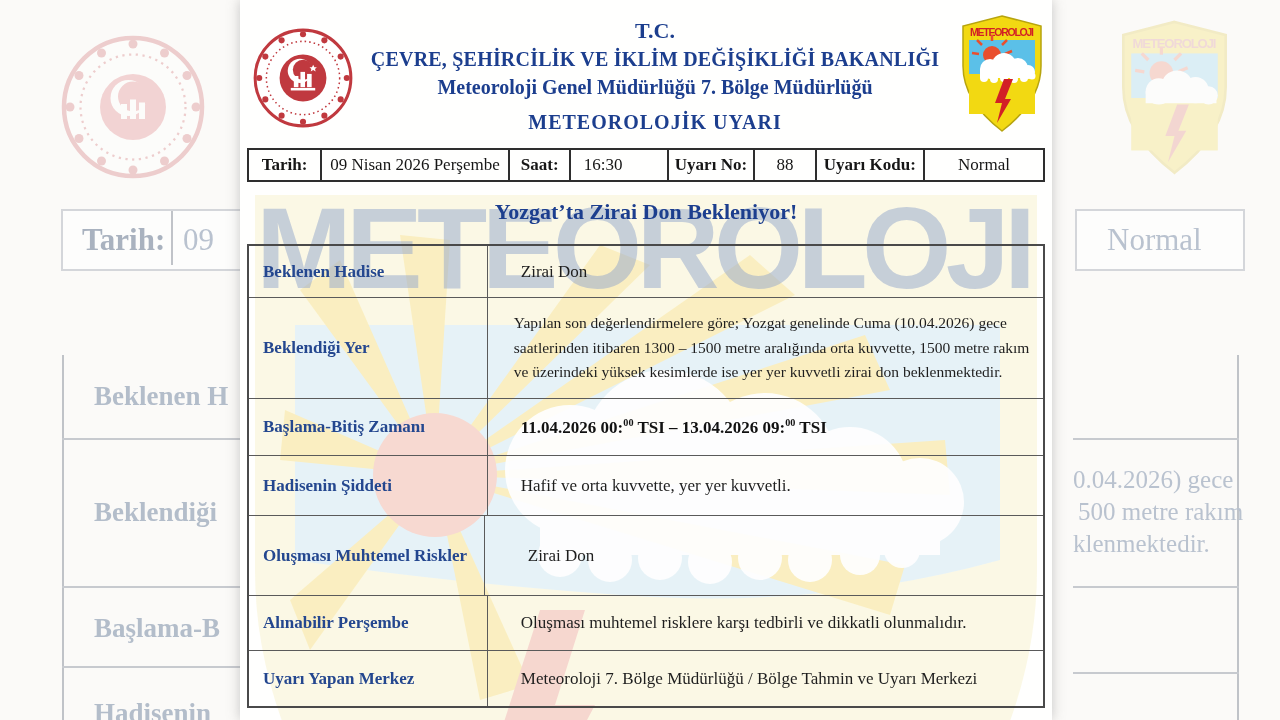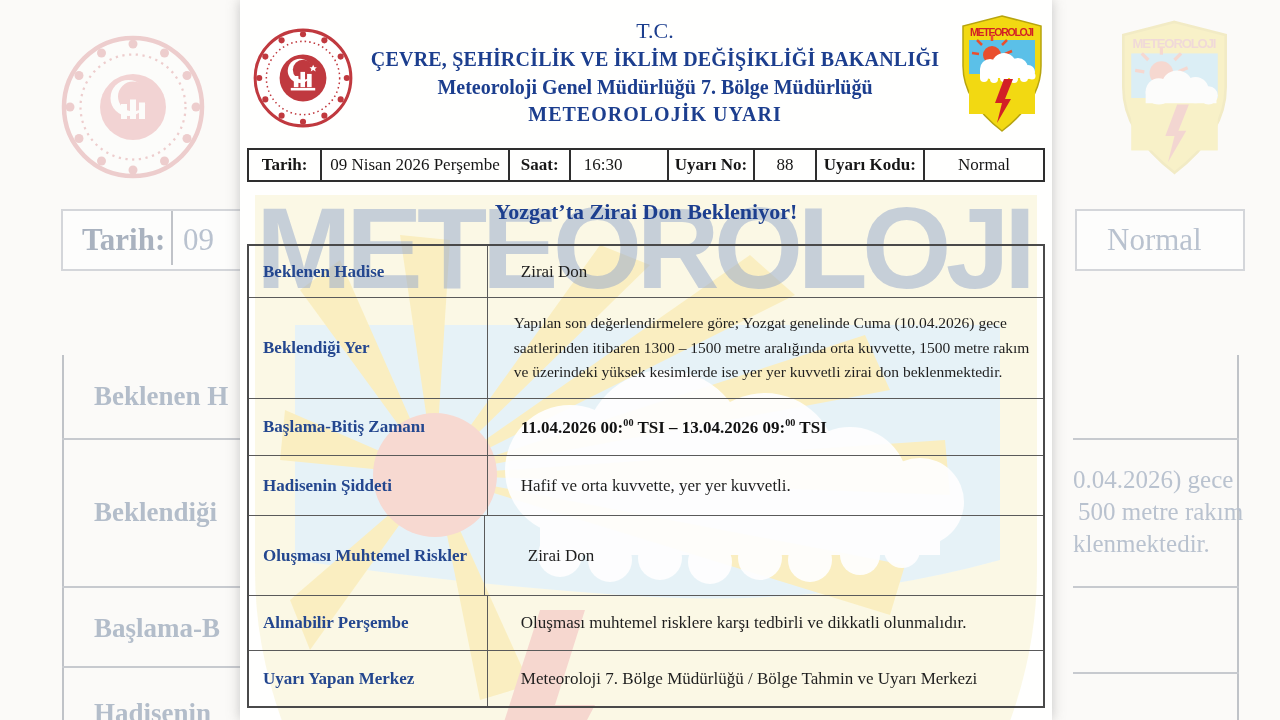--- a/index.html
+++ b/index.html
@@ -17,24 +17,24 @@
   .bg-line-h{position:absolute;height:2px;background:#c7cacf;}
   .bg-line-v{position:absolute;width:2px;background:#c0c3c8;}
 
   
   .doc{position:absolute;left:240px;top:0;width:812px;height:720px;background:#fffffe;
        box-shadow:0 0 12px rgba(110,110,110,.38);overflow:hidden;}
   .doc-content{position:relative;z-index:2;}
   .wm{position:absolute;z-index:1;pointer-events:none;}
 
   .hdr{position:absolute;left:95px;top:18px;width:640px;text-align:center;color:#1c3e8e;}
-  .hdr-l1{font-size:22px;font-weight:normal;}
+  .hdr-l1{font-size:22px;font-weight:bold;}
   .hdr-l2{font-size:20px;font-weight:bold;margin-top:4px;letter-spacing:.2px;}
   .hdr-l3{font-size:20px;font-weight:bold;margin-top:5px;}
-  .hdr-title{font-size:20px;font-weight:bold;margin-top:4px;letter-spacing:1px;}
+  .hdr-title{font-size:20px;font-weight:bold;margin-top:12px;letter-spacing:1px;}
 
   .seal{position:absolute;left:12px;top:22px;}
   .logo{position:absolute;left:716px;top:12px;}
 
   
   .info-row{position:absolute;left:7px;top:148px;width:798px;height:34px;display:flex;
             border:2px solid #2e2e2e;box-sizing:border-box;font-size:17px;color:#161616;}
   .info-cell{display:flex;align-items:center;justify-content:center;box-sizing:border-box;
              border-left:2px solid #2e2e2e;white-space:nowrap;}
   .info-cell:first-child{border-left:none;}

